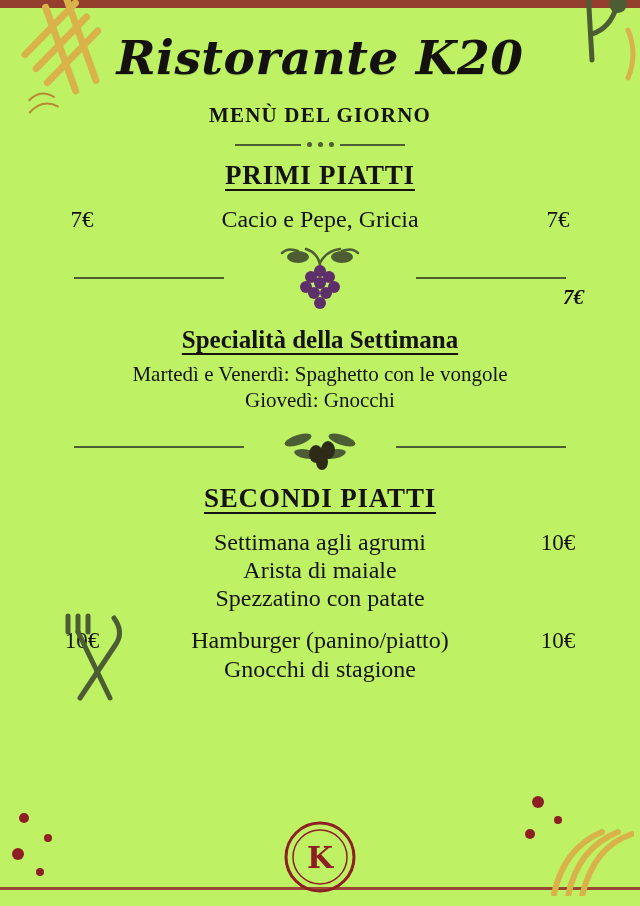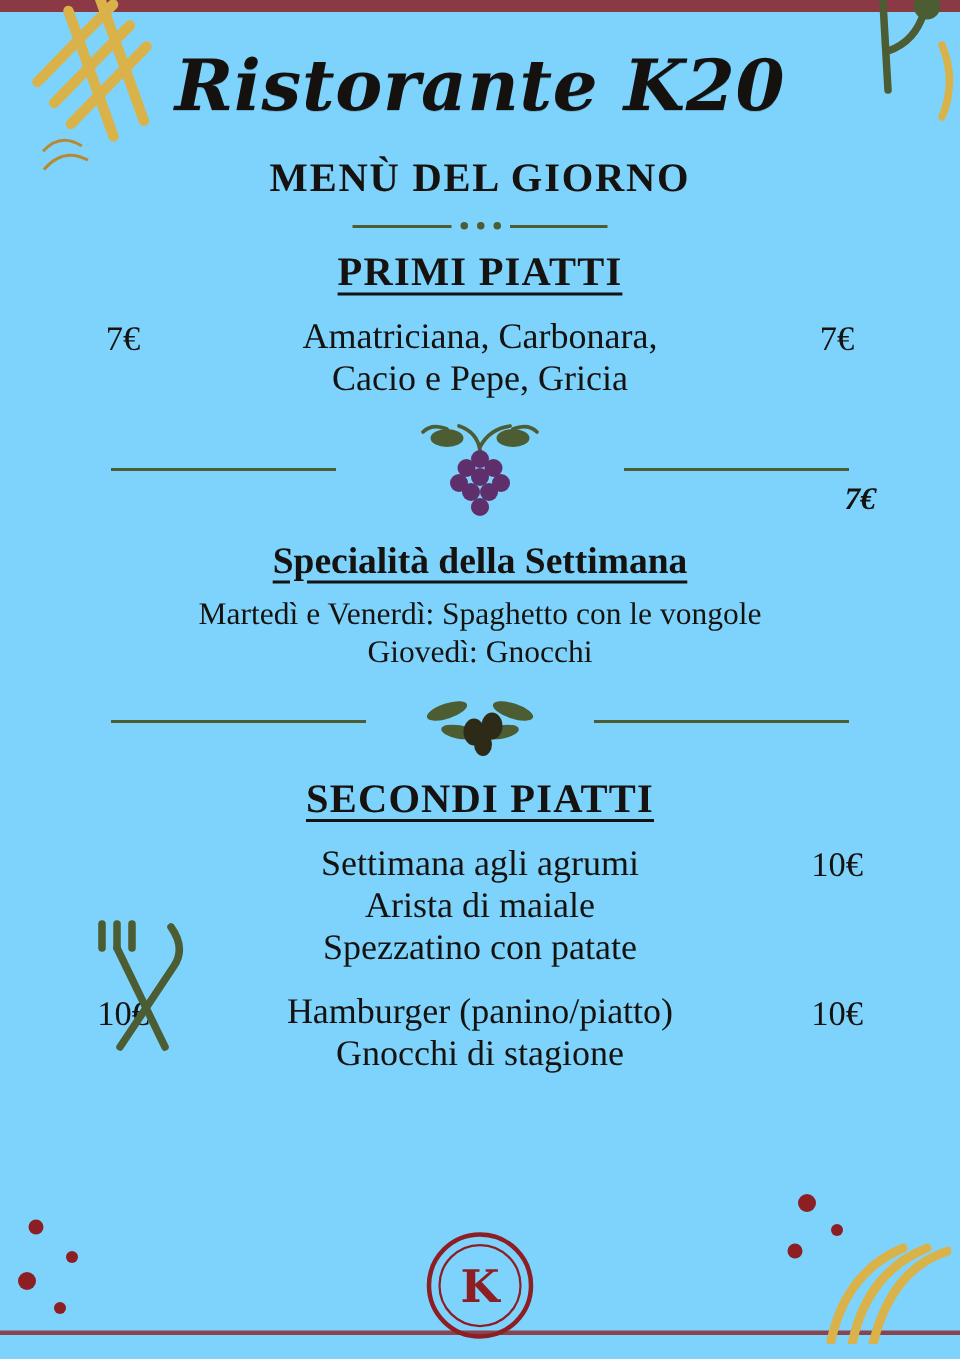--- a/index.html
+++ b/index.html
@@ -10,21 +10,21 @@
     width: 640px;
     height: 906px;
     background: #fdf6e3;
     font-family: "Liberation Serif", serif;
     overflow: hidden;
     position: relative;
   }
   .page {
     position: absolute;
     inset: 0;
-    background: #7dd3fc;
+    background: #bef264;
     overflow: hidden;
   }
 
   .top-rule {
     position: absolute;
     left: 0; right: 0; top: 0;
     height: 8px;
     background: #8d1f24;
     opacity: .85;
   }
@@ -72,21 +72,21 @@
     font-size: 47px;
     color: #14110f;
     letter-spacing: .5px;
     margin-top: 34px;
     line-height: 1;
     text-shadow: 0 1px 0 rgba(0,0,0,.15);
   }
   .subtitle {
     font-family: "Liberation Serif", serif;
     font-weight: bold;
-    font-size: 27px;
+    font-size: 21px;
     letter-spacing: 1.2px;
     color: #15120f;
     margin-top: 22px;
   }
   .divider-dots {
     margin: 14px auto 6px;
     width: 170px;
     display: flex;
     align-items: center;
     justify-content: center;
@@ -260,21 +260,20 @@
       <span class="dot"></span>
       <span class="dot"></span>
       <span class="line"></span>
     </div>
 
     <div class="section-title">PRIMI PIATTI</div>
 
     <div class="row">
       <div class="price">7€</div>
       <div class="dish-block">
-        <span class="dish-line">Amatriciana, Carbonara,</span>
         <span class="dish-line">Cacio e Pepe, Gricia</span>
       </div>
       <div class="price">7€</div>
     </div>
 
     <div class="ornament">
       <span class="orn-line left"></span>
       <span class="orn-line right"></span>
       <svg class="orn-art" width="104" height="70" viewBox="0 0 104 70">
         <g stroke="#4c5c33" stroke-width="2.5" fill="none" stroke-linecap="round">

